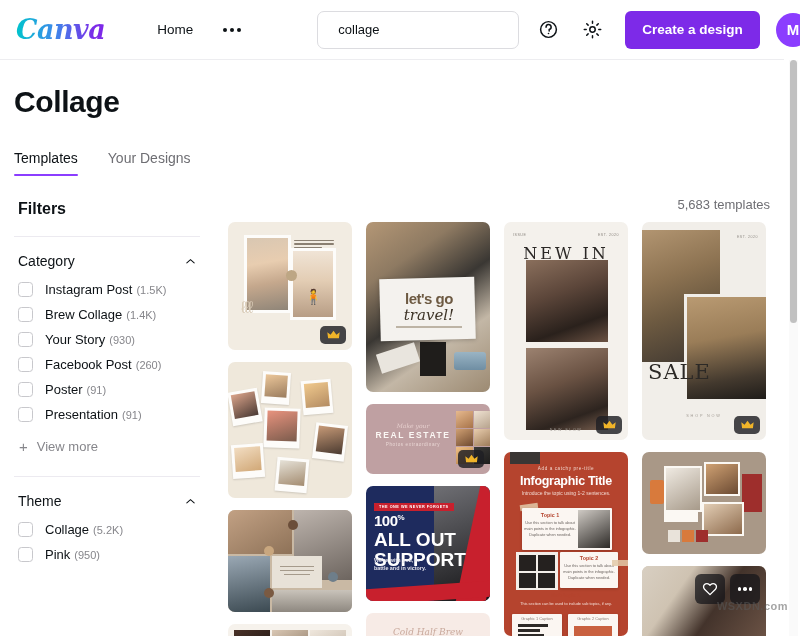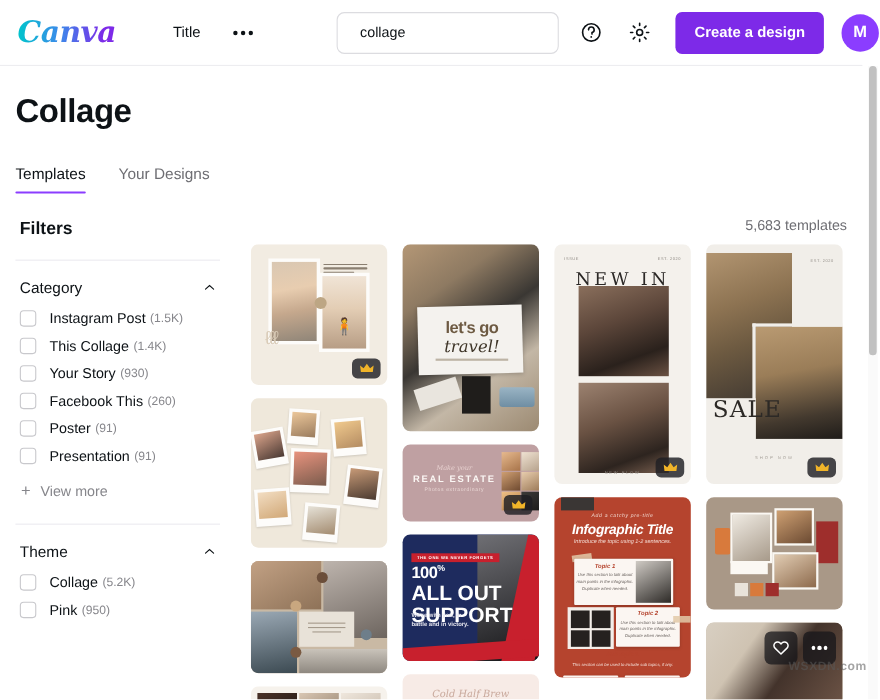--- a/index.html
+++ b/index.html
@@ -280,21 +280,21 @@
     background:linear-gradient(160deg,#b29571 0%,#8d7352 35%,#6d5a41 60%,#3d3630 100%);}
   .c-sale .im2 { position:absolute; left:42px; top:72px; width:82px; height:105px;
     background:linear-gradient(170deg,#b99a72 0%,#9a7d58 40%,#43392e 78%,#1f1c19 100%);
     border-left:3px solid #f1eee9; border-top:3px solid #f1eee9;}
   .c-sale .ttl { position:absolute; left:6px; top:138px;
     font-family:"DejaVu Serif", serif; font-size:21px; letter-spacing:1px; color:#2c2926;}
   .c-sale .meta-r { position:absolute; right:8px; top:13px; font-size:3.6px; letter-spacing:.5px; color:#948f89;}
   .c-sale .btm { position:absolute; left:0; right:0; bottom:22px; text-align:center;
     font-size:3.8px; letter-spacing:1.8px; color:#a49e97;}
 
-  .c-info { height: 164px; background: #b5442e; font-style: italic; }
+  .c-info { height: 184px; background: #b5442e; }
   .c-info .pre { position:absolute; left:0; right:0; top:14px; text-align:center;
     font-size:4.6px; letter-spacing:.6px; color:#f0d4cb;}
   .c-info .ti { position:absolute; left:0; right:0; top:22px; text-align:center;
     font-size:12.5px; font-weight:700; color:#fff; letter-spacing:-0.3px;}
   .c-info .sub { position:absolute; left:14px; right:14px; top:37px; text-align:center;
     font-size:5px; color:#f2d8d0; line-height:1.6;}
   .c-info .panel { position:absolute; background:#fbf6f2; border-radius:1px;
     box-shadow:0 1px 3px rgba(0,0,0,.18);}
   .c-info .tp { position:absolute; font-size:5.4px; font-weight:700; color:#b5442e; text-align:center;}
   .c-info .bd { position:absolute; font-size:3.9px; color:#6b6460; text-align:center; line-height:1.55;}
@@ -329,21 +329,21 @@
   }
 </style>
 </head>
 <body>
 
 <div id="app">
 
   <div class="header">
     <div class="logo">Canva</div>
 
-    <div class="nav-home">Title</div>
+    <div class="nav-home">Home</div>
 
     <div class="nav-more">
       <i></i>
       <i></i>
       <i></i>
     </div>
 
     <div class="search-wrap">
       <svg width="16" height="16" viewBox="0 0 24 24" fill="none" stroke="#0d1216" stroke-width="2.1" stroke-linecap="round">
         <circle cx="10.5" cy="10.5" r="6.6"></circle>
@@ -396,31 +396,31 @@
         </svg>
     </div>
 
     <div class="check-row">
       <span class="cbox"></span>
       <span class="check-label">Instagram Post</span>
       <span class="check-count">(1.5K)</span>
     </div>
     <div class="check-row">
       <span class="cbox"></span>
-      <span class="check-label">This Collage</span>
+      <span class="check-label">Brew Collage</span>
       <span class="check-count">(1.4K)</span>
     </div>
     <div class="check-row">
       <span class="cbox"></span>
       <span class="check-label">Your Story</span>
       <span class="check-count">(930)</span>
     </div>
     <div class="check-row">
       <span class="cbox"></span>
-      <span class="check-label">Facebook This</span>
+      <span class="check-label">Facebook Post</span>
       <span class="check-count">(260)</span>
     </div>
     <div class="check-row">
       <span class="cbox"></span>
       <span class="check-label">Poster</span>
       <span class="check-count">(91)</span>
     </div>
     <div class="check-row">
       <span class="cbox"></span>
       <span class="check-label">Presentation</span>

